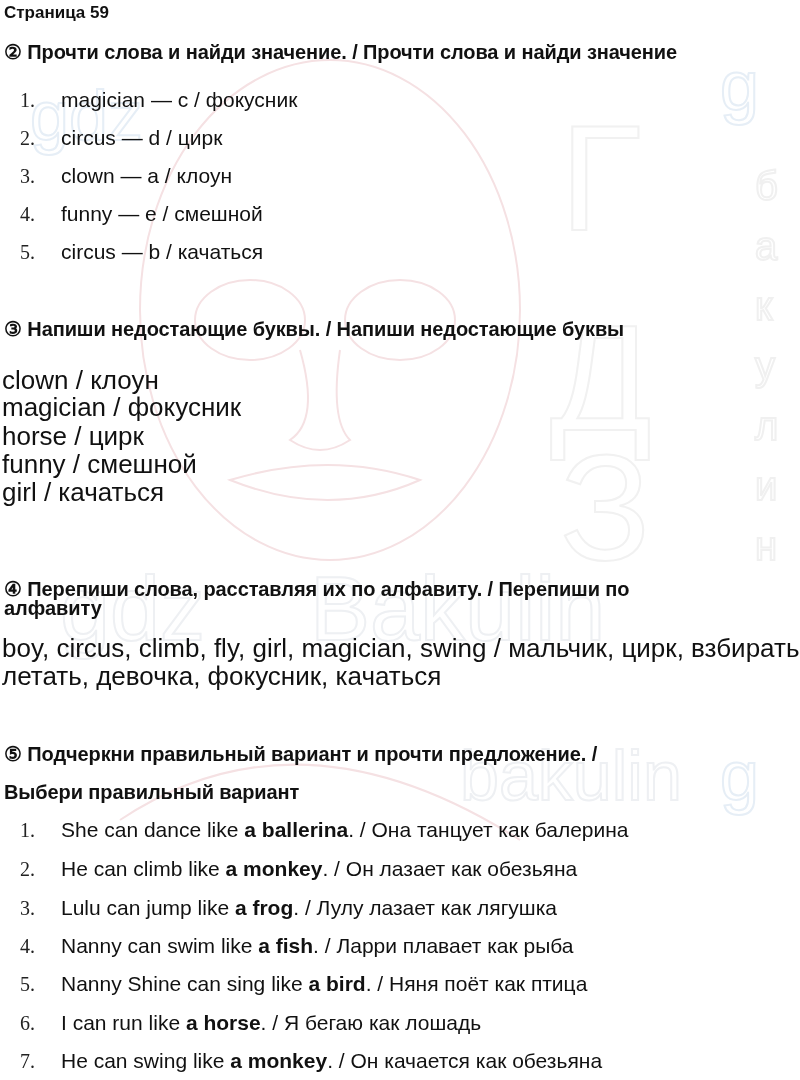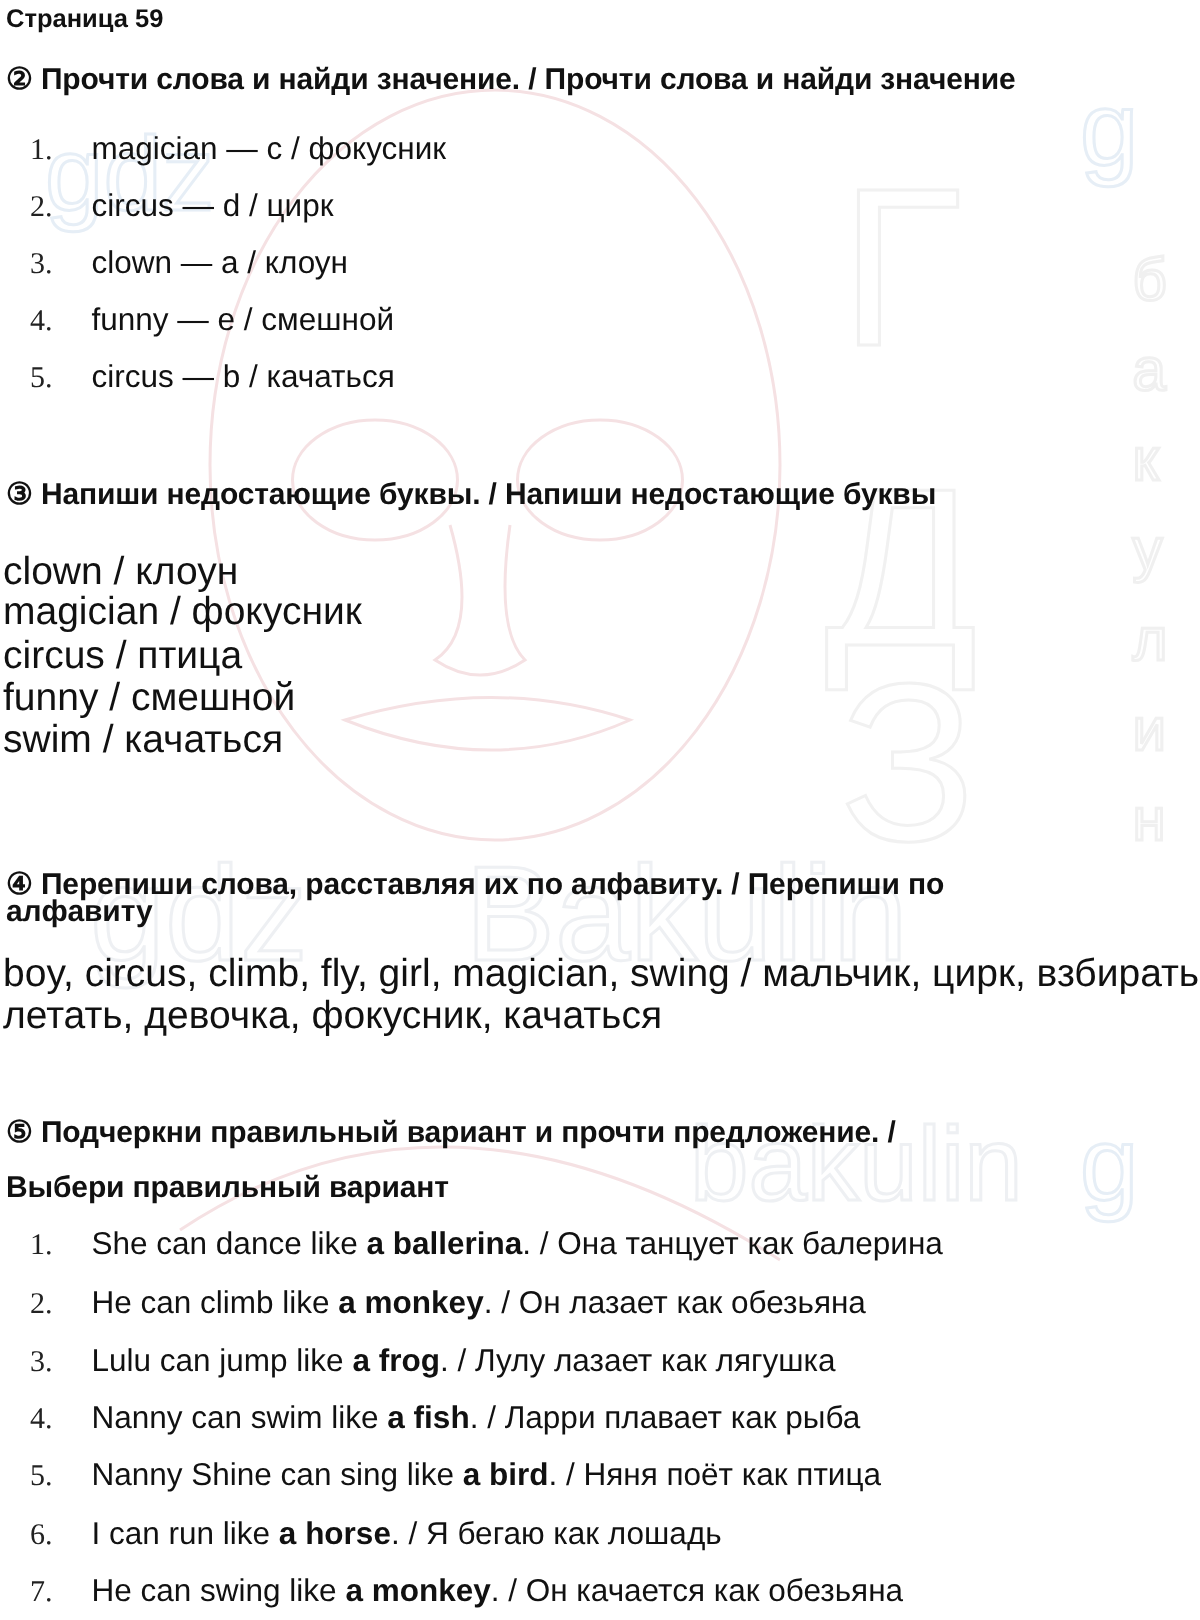--- a/index.html
+++ b/index.html
@@ -124,23 +124,23 @@
     <span class="txt">funny — e / смешной</span>
   </div>
   <div class="ol-item" style="top:237px;">
     <span class="num">5.</span>
     <span class="txt">circus — b / качаться</span>
   </div>
 
   <div class="h" style="top:317px;">③ Напиши недостающие буквы. / Напиши недостающие буквы</div>
   <div class="plain" style="top:366px;">clown / клоун</div>
   <div class="plain" style="top:393px;">magician / фокусник</div>
-  <div class="plain" style="top:422px;">circus / птица</div>
+  <div class="plain" style="top:422px;">horse / цирк</div>
   <div class="plain" style="top:450px;">funny / смешной</div>
-  <div class="plain" style="top:478px;">swim / качаться</div>
+  <div class="plain" style="top:478px;">girl / качаться</div>
 
   <div class="h" style="top:577px;">④ Перепиши слова, расставляя их по алфавиту. / Перепиши по</div>
   <div class="h" style="top:597px;">алфавиту</div>
   <div class="plain" style="top:634px;">boy, circus, climb, fly, girl, magician, swing / мальчик, цирк, взбираться,</div>
   <div class="plain" style="top:662px;">летать, девочка, фокусник, качаться</div>
 
   <div class="h" style="top:742px;">⑤ Подчеркни правильный вариант и прочти предложение. /</div>
   <div class="h" style="top:781px;">Выбери правильный вариант</div>
 
   <div class="ol-item" style="top:815px;">

